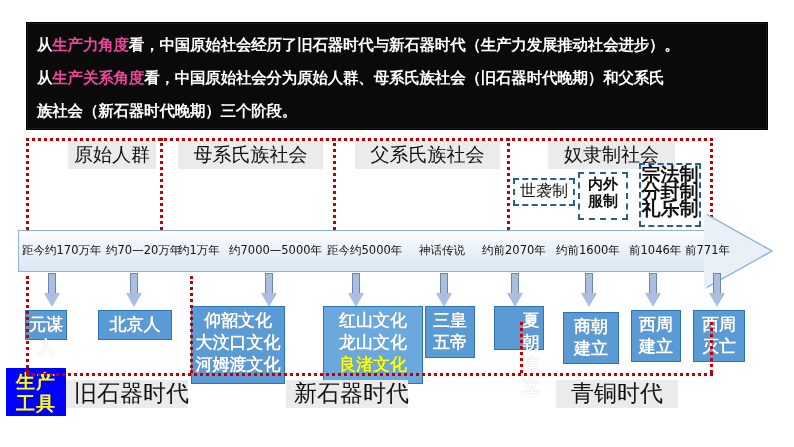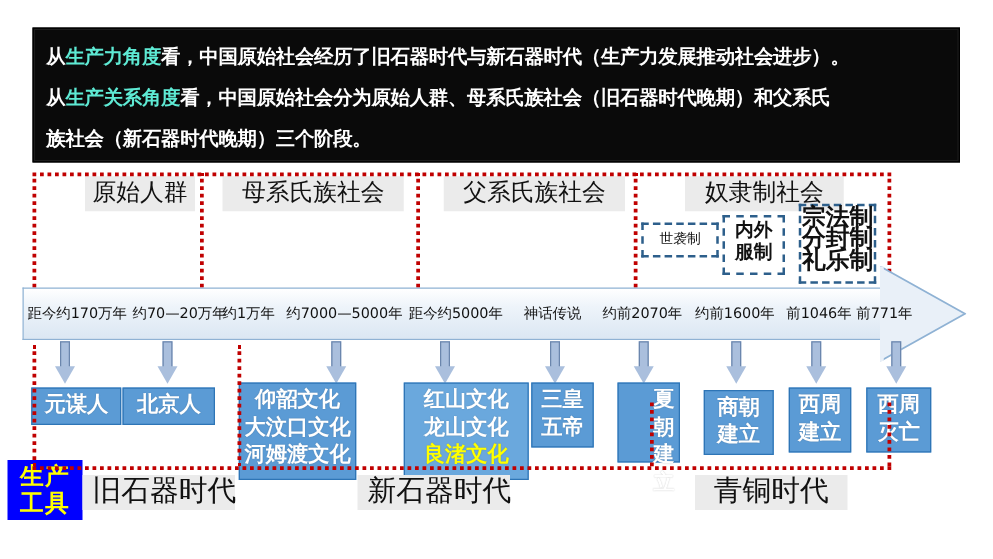--- a/index.html
+++ b/index.html
@@ -19,21 +19,21 @@
     padding:6px 10px 0 10px;
   }
   #header-panel .line{
     color:#ffffff;
     font-weight:bold;
     font-size:15.5px;
     line-height:33px;
     white-space:nowrap;
     letter-spacing:-0.2px;
   }
-  #header-panel .hl{ color:#5eead4; }
+  #header-panel .hl{ color:#ec4899; }
 
   
   #diagram{ position:absolute; left:0; top:130px; width:794px; height:317px; }
 
   
   .blue-tag{
     position:absolute;
     background:#0000ff;
     color:#ffff00;
     font-weight:bold;
@@ -71,21 +71,21 @@
   }
 
   
   .dbox{
     position:absolute;
     border:2px dashed #2d5f8b;
     color:#111;
     text-align:center;
     background:transparent;
   }
-  .dbox.s1{ font-size:11px; line-height:15px; padding-top:3px; }
+  .dbox.s1{ font-size:16px; line-height:15px; padding-top:3px; }
   .dbox.s2{ font-size:15px; font-weight:bold; line-height:17px; padding-top:2px; }
   .dbox.s3{ font-size:19px; font-weight:bold; line-height:17px; padding-top:1px; }
 
   
   #timeline{
     position:absolute; left:18px; top:100px; width:755px; height:42px;
   }
   #timeline .shaft{
     position:absolute; left:0; top:0; width:690px; height:42px;
     background:linear-gradient(to bottom,#ffffff 0%,#eef4fa 35%,#dbe7f3 100%);
@@ -237,41 +237,41 @@
     </div>
   <div class="darrow" style="left:645px; top:143px;">
       <div class="stem"></div>
       <div class="tip"></div>
     </div>
   <div class="darrow" style="left:709px; top:143px;">
       <div class="stem"></div>
       <div class="tip"></div>
     </div>
 
-  <div class="ebox" style="left:25px;  top:180px; width:72px;  height:30px;">
+  <div class="ebox" style="left:25px;  top:180px; width:42px;  height:30px;">
     <div>元谋人</div>
   </div>
   <div class="ebox" style="left:98px;  top:180px; width:74px;  height:30px;">
     <div>北京人</div>
   </div>
   <div class="ebox" style="left:191px; top:176px; width:94px; height:78px;">
     <div>仰韶文化</div>
     <div>大汶口文化</div>
     <div>河姆渡文化</div>
   </div>
   <div class="ebox light" style="left:323px; top:176px; width:100px; height:78px;">
     <div>红山文化</div>
     <div>龙山文化</div>
     <div class="hl">良渚文化</div>
   </div>
   <div class="ebox" style="left:425px; top:176px; width:50px;  height:52px;">
     <div>三皇</div>
     <div>五帝</div>
   </div>
-  <div class="ebox" style="left:494px; top:176px; width:50px;  height:64px;padding-left:24px;">
+  <div class="ebox" style="left:494px; top:176px; width:50px;  height:44px;padding-left:24px;">
     <div>夏朝</div>
     <div>建立</div>
   </div>
   <div class="ebox" style="left:563px; top:182px; width:56px;  height:52px;">
     <div>商朝</div>
     <div>建立</div>
   </div>
   <div class="ebox" style="left:631px; top:180px; width:50px;  height:52px;">
     <div>西周</div>
     <div>建立</div>

